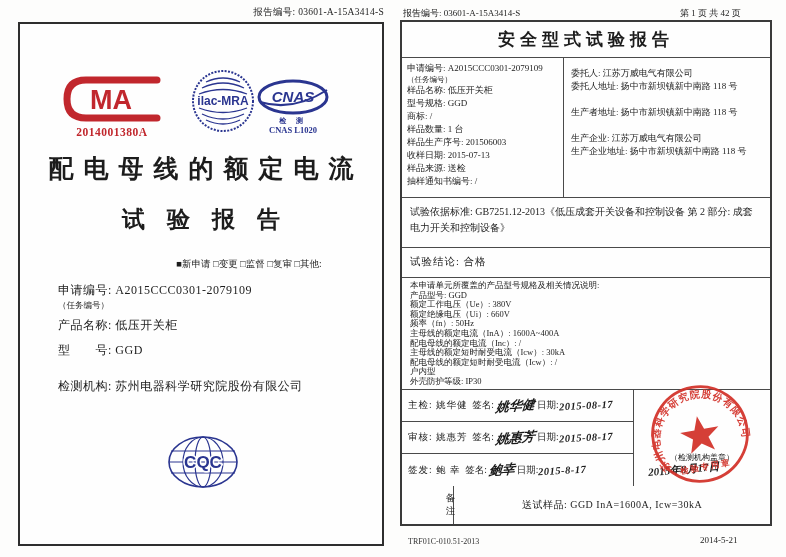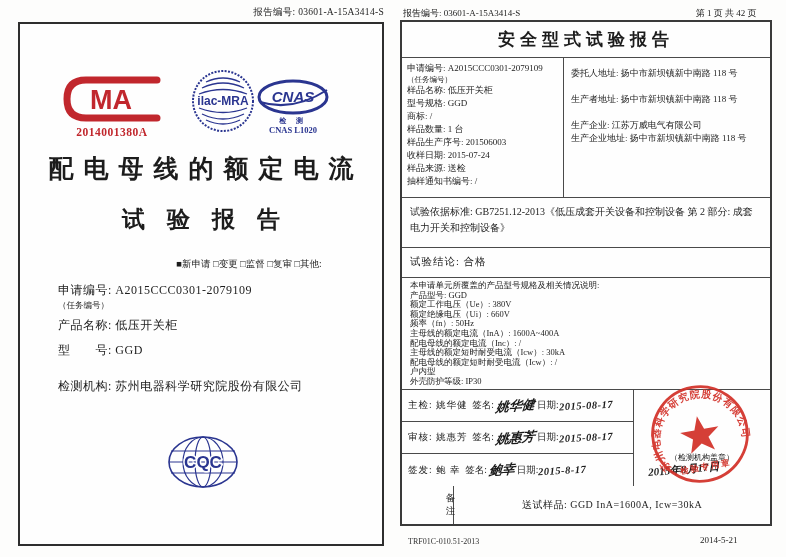--- a/index.html
+++ b/index.html
@@ -17,21 +17,21 @@
   .cnas-code { position:absolute; left:236px; top:101px; width:74px; text-align:center; color:#2a3590; font-size:8.5px; font-weight:bold; }
   .lp-title1 { position:absolute; left:0; top:128px; width:100%; text-align:center; font-size:25px; font-weight:bold; letter-spacing:10px; text-indent:10px; }
   .lp-title2 { position:absolute; left:0; top:180px; width:100%; text-align:center; font-size:23px; font-weight:bold; letter-spacing:22px; text-indent:22px; }
   .lp-checks { position:absolute; left:0; top:234px; width:100%; text-align:center; font-size:9.5px;margin-left:48px; }
   .lp-field { position:absolute; left:38px; font-size:12px; letter-spacing:.5px; }
   .lp-note { position:absolute; left:38px; font-size:8.5px; }
   .cqc-svg { position:absolute; left:146px; top:410px; }
 
   
   .rp-report { position:absolute; left:403px; top:7px; font-size:9px; }
-  .rp-page { position:absolute; left:680px; top:7px; width:92px; text-align:center; font-size:9px; }
+  .rp-page { position:absolute; left:680px; top:7px; width:92px; text-align:left; font-size:9px; }
   .rp-table { position:absolute; left:400px; top:20px; width:372px; height:506px; border:2px solid #3a3a3a; background:#fefefe; }
   .cell { position:absolute; }
   .bb { border-bottom:1px solid #4a4a4a; }
   .br { border-right:1px solid #4a4a4a;padding-left:48px; }
   .rp-title { left:0; top:0; width:368px; height:36px; display:flex; align-items:center; justify-content:center; font-size:17px; font-weight:bold; letter-spacing:5px; }
   .info-left { left:0; top:36px; width:162px; height:140px; padding:4px 5px; font-size:9px; line-height:13px; }
   .info-left .tasknote { font-size:7.5px; line-height:9px; }
   .info-right { left:162px; top:36px; width:206px; height:140px; padding:9px 7px; font-size:9px; line-height:13px; }
   .info-right .grp { margin-bottom:13px; }
   .std-cell { left:0; top:176px; width:368px; height:50px; padding:6px 8px; font-size:10px; line-height:16px; }
@@ -107,27 +107,28 @@
     <div class="cell rp-title bb">安全型式试验报告</div>
 
     <div class="cell info-left bb br">
       <div>申请编号: A2015CCC0301-2079109</div>
       <div class="tasknote">（任务编号）</div>
       <div>样品名称: 低压开关柜</div>
       <div>型号规格: GGD</div>
       <div>商标: /</div>
       <div>样品数量: 1 台</div>
       <div>样品生产序号: 201506003</div>
-      <div>收样日期: 2015-07-24</div>
+      <div>收样日期: 2015-07-13</div>
       <div>样品来源: 送检</div>
       <div>抽样通知书编号: /</div>
     </div>
 
     <div class="cell info-right bb">
       <div class="grp">
+        <div>委托人: 江苏万威电气有限公司</div>
         <div>委托人地址: 扬中市新坝镇新中南路 118 号</div>
       </div>
       <div class="grp">
         <div>生产者地址: 扬中市新坝镇新中南路 118 号</div>
       </div>
       <div class="grp">
         <div>生产企业: 江苏万威电气有限公司</div>
         <div>生产企业地址: 扬中市新坝镇新中南路 118 号</div>
       </div>
     </div>

